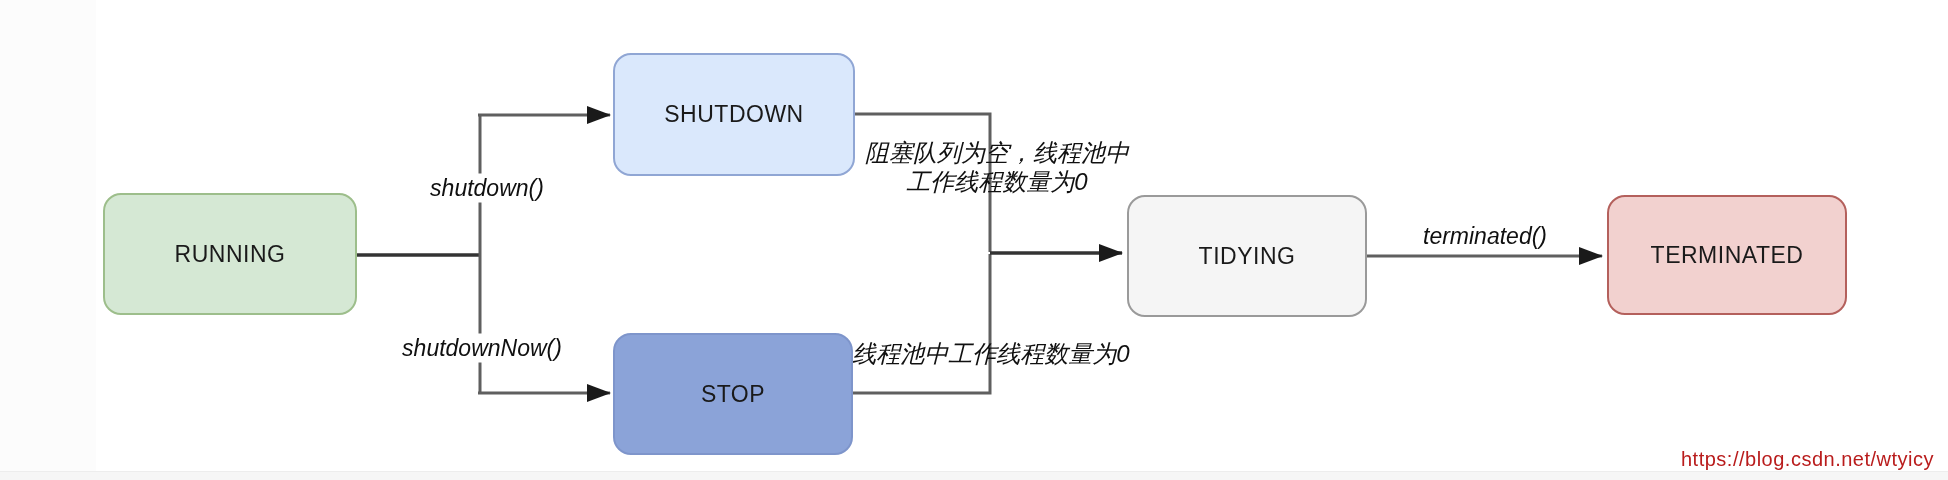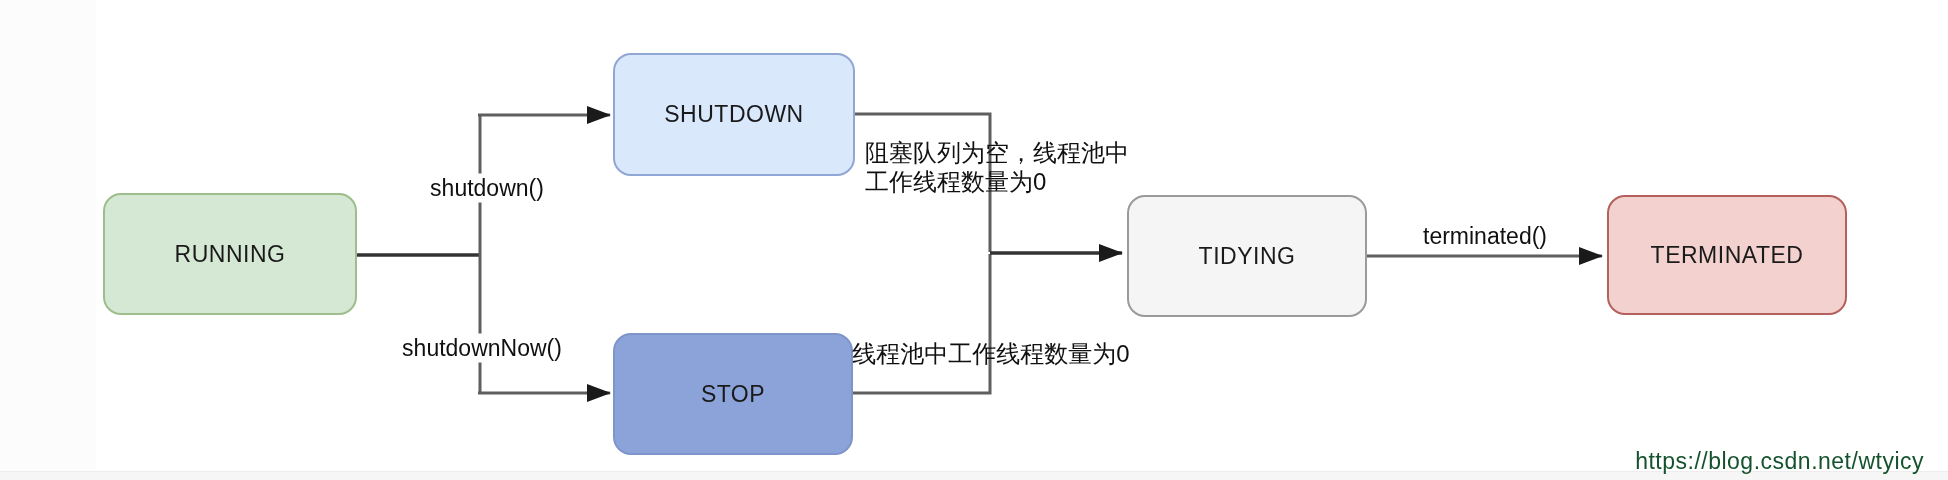--- a/index.html
+++ b/index.html
@@ -47,39 +47,42 @@
     color: #1a1a1a;
     letter-spacing: 0.5px;
     white-space: nowrap;
   }
   .edge-label {
     position: absolute;
     transform: translate(-50%, -50%);
     font-size: 23px;
     color: #101010;
     white-space: nowrap;
+    font-style: italic;
   }
   .edge-label.bg-white {
     background: #ffffff;
     padding: 1px 5px;
   }
   .cjk-label {
     position: absolute;
     transform: translate(-50%, -50%);
     font-size: 24px;
     color: #101010;
+    text-align: center;
     line-height: 29px;
     white-space: nowrap;
+    font-style: italic;
   }
   .watermark {
     position: absolute;
-    right: 24px;
+    right: 14px;
     top: 448px;
-    font-size: 23px;
-    color: #14532d;
+    font-size: 20px;
+    color: #b91c1c;
     letter-spacing: 0.5px;
   }
 </style>
 </head>
 <body>
 
 <div class="canvas">
 
   <div class="page-edge-left"></div>
   <div class="page-edge-bottom"></div>

